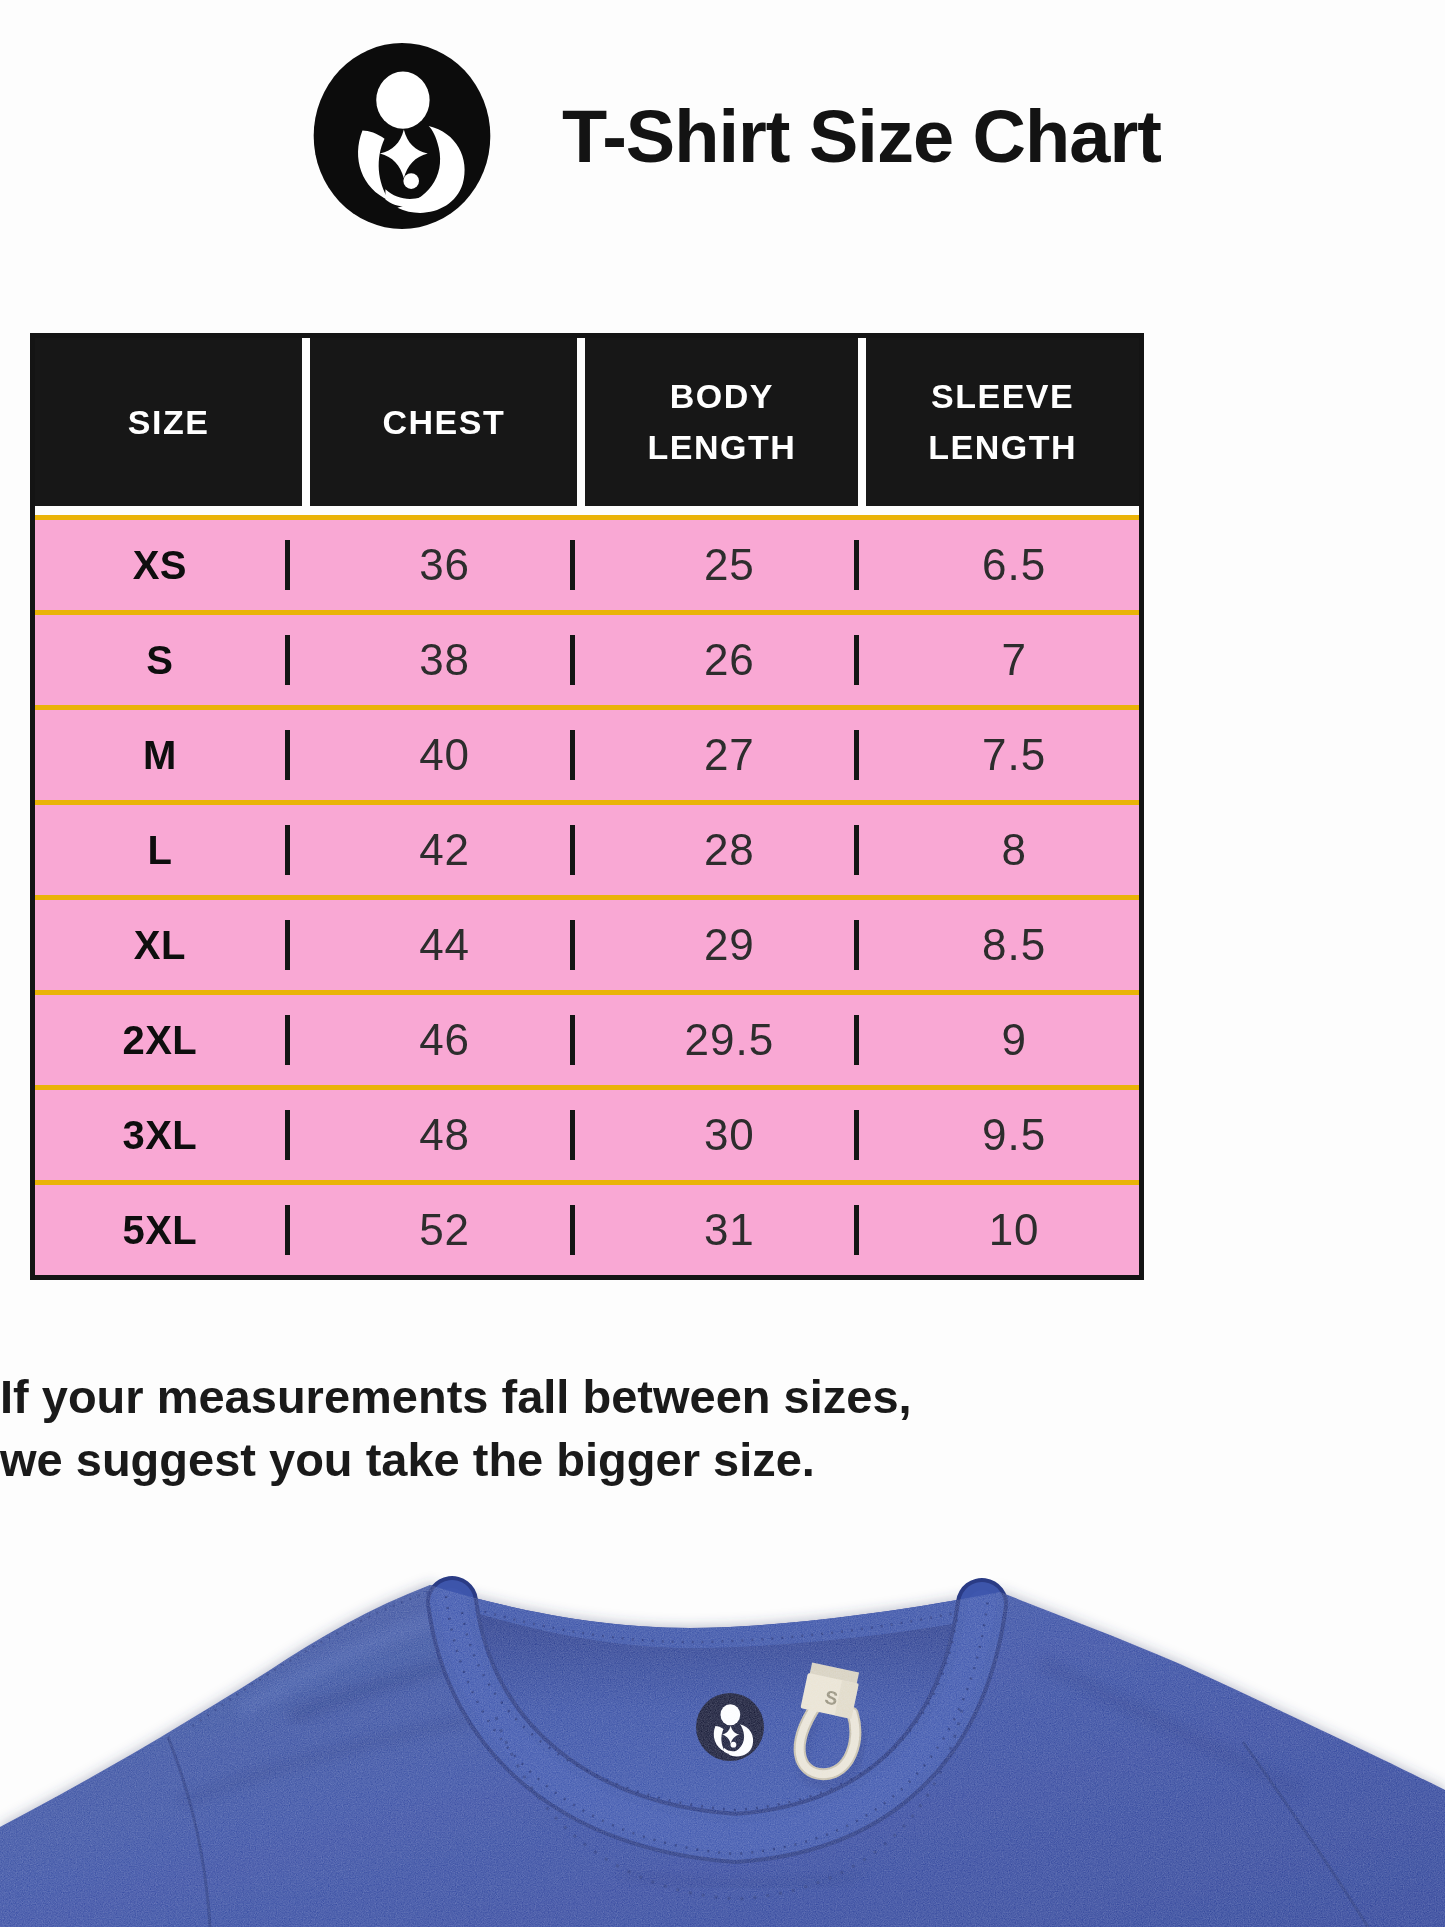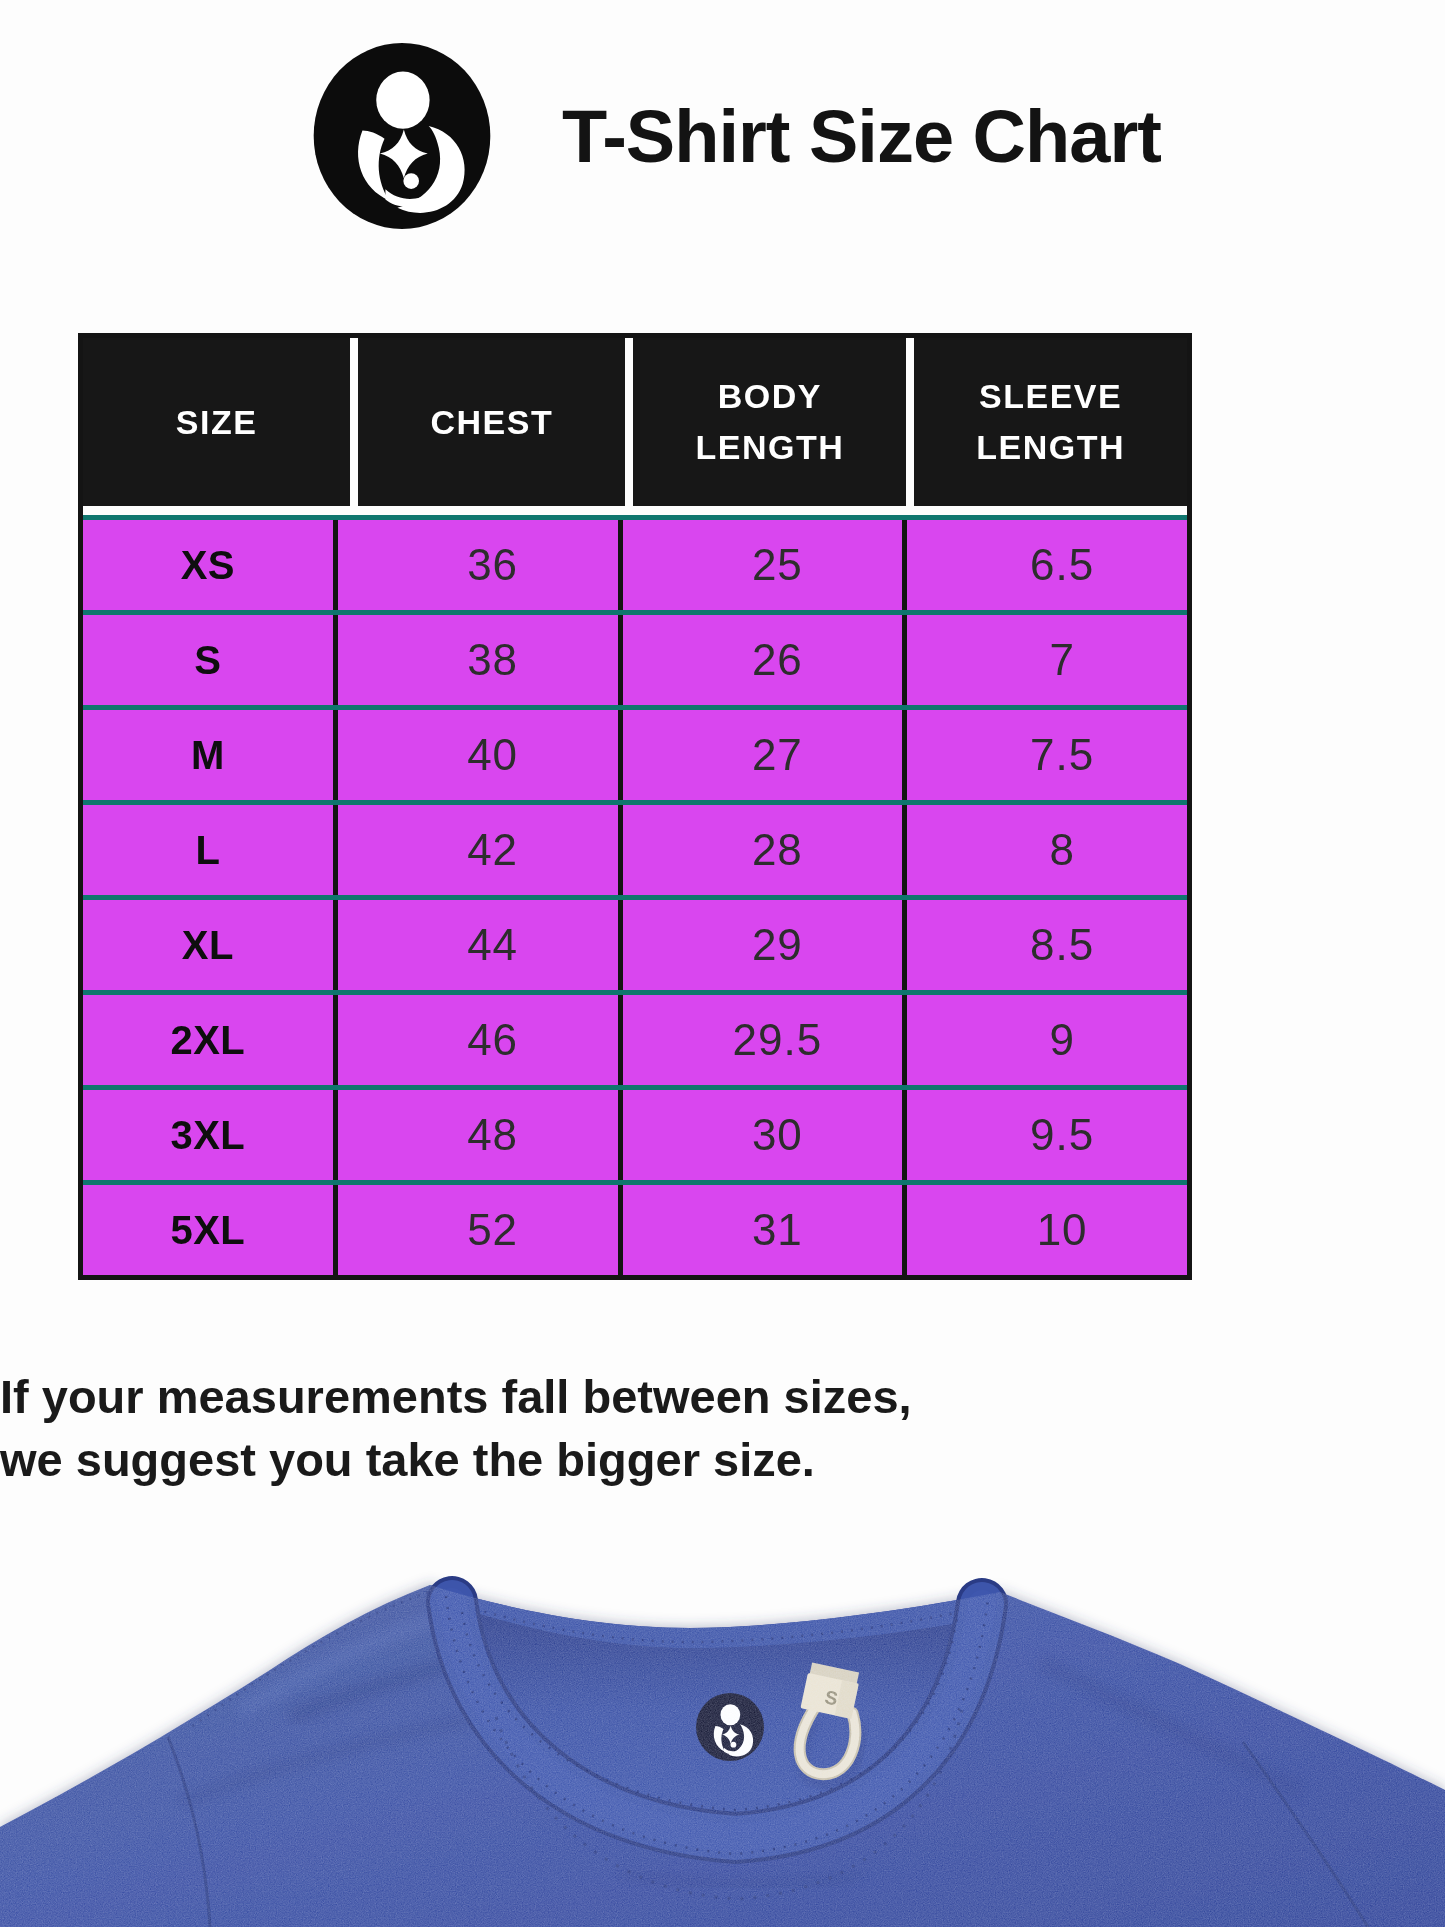--- a/index.html
+++ b/index.html
@@ -14,31 +14,31 @@
     display:flex; align-items:center; justify-content:center; gap:68px;margin-left:26px;
   }
   .logo{width:184px; height:194px; flex:0 0 auto;}
   .page-title{
     font-size:74px; font-weight:800; color:#131313; letter-spacing:-1px;
     white-space:nowrap;
   }
   
   .size-table{
     position:absolute; left:30px; top:333px; width:1114px;
-    border:5px solid #141414; background:#fdfdfd; box-sizing:border-box;margin-left:48px;
+    border:5px solid #141414; background:#fdfdfd; box-sizing:border-box;
   }
   .thead{display:flex; background:#171717; height:168px;}
   .th{
     flex:1 1 0; display:flex; align-items:center; justify-content:center;
     color:#ffffff; font-weight:700; font-size:34px; letter-spacing:1.5px;
     text-align:center; line-height:1.5; padding:0 62px; box-sizing:border-box;
   }
   .th + .th{border-left:8px solid #fdfdfd;}
   .tbody{margin-top:9px;}
-  .tr{display:flex; height:90px; border-top:5px solid #0f766e; background:#d946ef;}
+  .tr{display:flex; height:90px; border-top:5px solid #eab308; background:#f9a8d4;align-items:center;}
   .td{
     flex:1 1 0; display:flex; align-items:center; justify-content:center;
     font-size:44px; font-weight:400; color:#2d2d2d; letter-spacing:1px;
     box-sizing:border-box;
   }
   .td + .td{border-left:5px solid #141414;padding-left:30px;}
   .td.size{font-size:40px; font-weight:700; letter-spacing:.5px; color:#0e0e0e;}
   
   .note{
     position:absolute; top:1366px; left:0; right:0;

